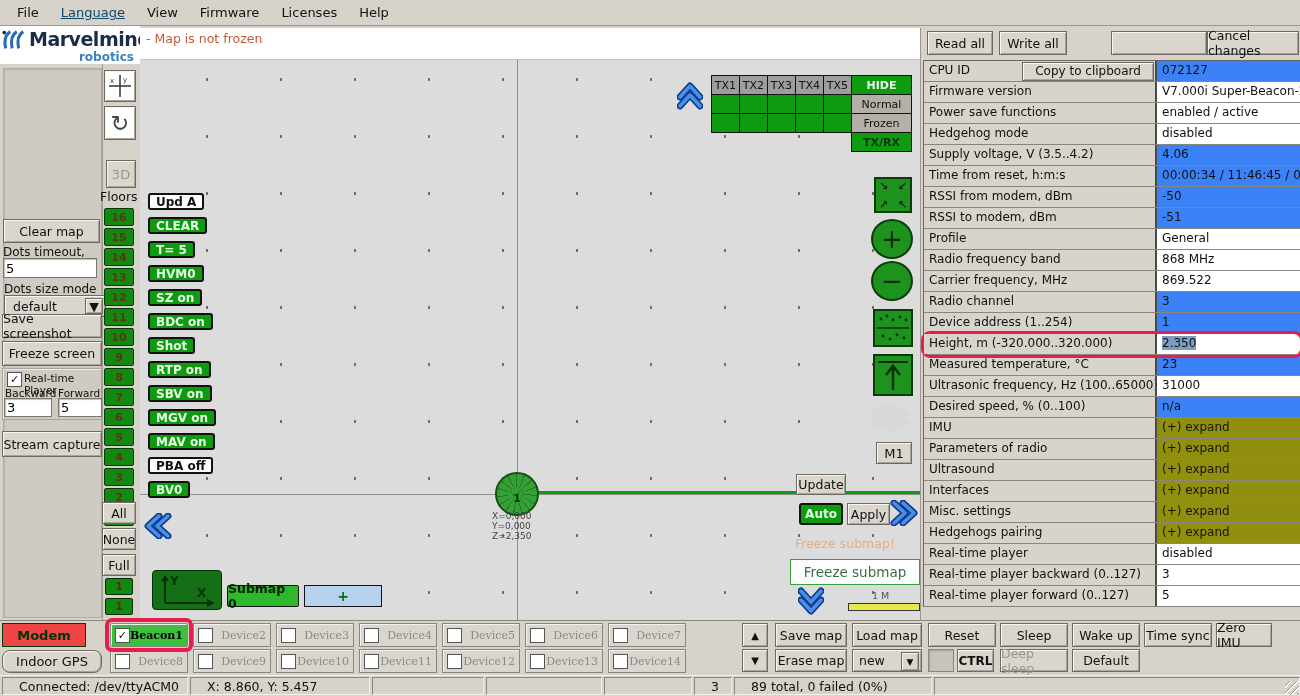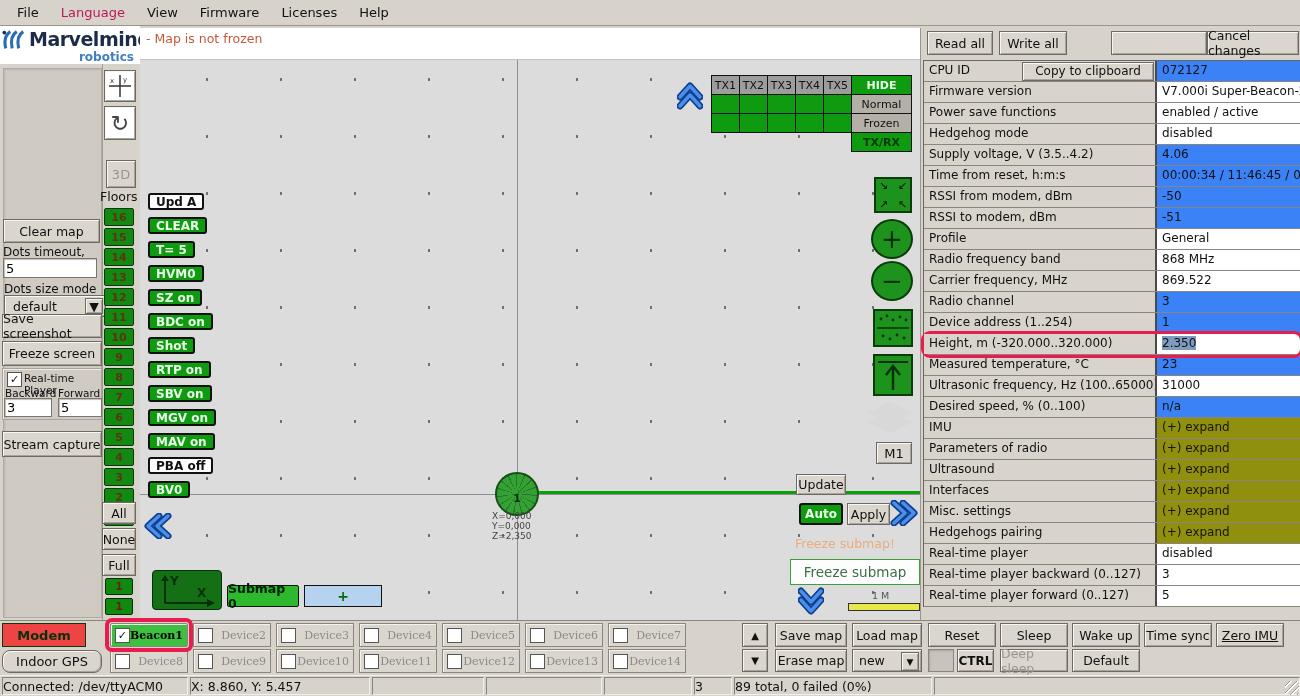--- a/index.html
+++ b/index.html
@@ -8,21 +8,21 @@
 
   
   .btn{background:#dad6ce;border:1px solid #6e6a63;box-shadow:inset 1px 1px 0 #f8f6f2,inset -1px -1px 0 #a8a49c;
        display:flex;align-items:center;justify-content:center;font-size:12.5px;color:#111;cursor:default;}
   .btn.dis{color:#9a968e;}
   .lbl{font-size:12px;color:#111;}
 
   
   #menubar{left:0;top:0;width:1300px;height:26px;background:#d7d3cb;border-bottom:1px solid #9a968e;display:flex;align-items:center;padding-left:6px;}
   .menu-item{padding:3px 11px;font-size:13px;}
-  .menu-item.disabled{color:#be185d;}
+  .menu-item.disabled{color:#0c4a6e;text-decoration:underline;}
 
   
   #logo-area{left:0;top:26px;width:140px;height:38px;background:#fff;display:flex;align-items:flex-start;padding:2px 0 0 2px;}
   #brand{font-size:19px;font-weight:bold;color:#1c2b47;letter-spacing:-0.5px;}
   #brand-sub{position:absolute;right:6px;top:24px;color:#3f7fc1;font-weight:bold;font-size:12px;}
 
   
   #sidebar{left:0;top:64px;width:103px;height:556px;background:#d7d3cb;border-right:1px solid #a09c94;}
   #sidebar-panel{position:absolute;left:3px;top:4px;width:97px;height:548px;background:#cfcbc3;border:1px solid #b0aca4;box-shadow:inset 1px 1px 2px #bab6ae;}
   .side-btn{position:absolute;}
@@ -86,21 +86,21 @@
   .dev-cell{width:78px;height:24px;background:#dad6ce;border:1px solid #8a867e;box-shadow:inset 1px 1px 0 #f4f2ee;
             display:flex;align-items:center;padding:0 4px;box-sizing:border-box;position:relative;}
   .dev-cell .dev-label{flex:1;text-align:right;font-family:"DejaVu Serif","Liberation Serif",serif;font-size:11px;color:#8a8a8a;}
   .dev-cell.active{background:#3fbf3f;}
   .dev-cell.active .dev-label{color:#000;font-weight:bold;}
   .dev-row{position:absolute;display:flex;gap:5px;}
   .cell-highlight{outline:4px solid #e91c4f;outline-offset:1px;border-radius:2px;z-index:6;}
 
   
   #status-bar{left:0;top:675px;width:1300px;height:21px;background:#d7d3cb;border-top:1px solid #f2f0ec;display:flex;}
-  .status-seg{border:1px solid;border-color:#8a867e #f2f0ec #f2f0ec #8a867e;margin:1px 0 1px 2px;padding:0 0;font-size:12.5px;
+  .status-seg{border:1px solid;border-color:#8a867e #f2f0ec #f2f0ec #8a867e;margin:1px 0 1px 2px;padding:0 16px;font-size:12.5px;
               display:flex;align-items:center;white-space:nowrap;overflow:hidden;box-sizing:border-box;}
   #grip{position:absolute;right:1px;bottom:1px;width:14px;height:14px;
         background:repeating-linear-gradient(135deg,transparent 0 3px,#9a968e 3px 4px,#fff 4px 5px);}
 
   .chevron{position:absolute;width:28px;height:26px;}
   .tiny{font-size:9px;color:#444;line-height:10px;}
 </style>
 </head>
 <body>
 
@@ -524,21 +524,21 @@
     <div class="btn abs" style="left:775px;top:28px;width:72px;height:23px;">Erase map</div>
     <div class="btn abs" style="left:852px;top:28px;width:70px;height:23px;justify-content:flex-start;padding-left:6px;position:absolute;">
       <span>new</span>
       <span class="btn" style="position:absolute;right:2px;top:2px;width:16px;height:17px;font-size:9px;">▼</span>
     </div>
 
     <div class="btn abs" style="left:928px;top:2px;width:68px;height:24px;">Reset</div>
     <div class="btn abs" style="left:1000px;top:2px;width:68px;height:24px;">Sleep</div>
     <div class="btn abs" style="left:1072px;top:2px;width:68px;height:24px;">Wake up</div>
     <div class="btn abs" style="left:1144px;top:2px;width:68px;height:24px;">Time sync</div>
-    <div class="btn abs" style="left:1216px;top:2px;width:68px;height:24px;text-decoration:underline;">Zero IMU</div>
+    <div class="btn abs" style="left:1216px;top:2px;width:56px;height:24px;">Zero IMU</div>
 
     <div class="abs" style="left:928px;top:28px;width:26px;height:23px;background:#c8c4bc;border:1px solid #8a867e;box-shadow:inset 1px 1px 2px #a8a49c;"></div>
     <div class="btn abs" style="left:957px;top:28px;width:37px;height:23px;font-weight:bold;font-size:12px;">CTRL</div>
     <div class="btn abs dis" style="left:1000px;top:28px;width:68px;height:23px;">Deep sleep</div>
     <div class="btn abs" style="left:1072px;top:28px;width:68px;height:23px;">Default</div>
   </div>
 
   <div id="status-bar" class="abs">
       <div class="status-seg" style="width: 186px;">Connected: /dev/ttyACM0</div>
       <div class="status-seg" style="width: 180px;">X: 8.860, Y: 5.457</div>

